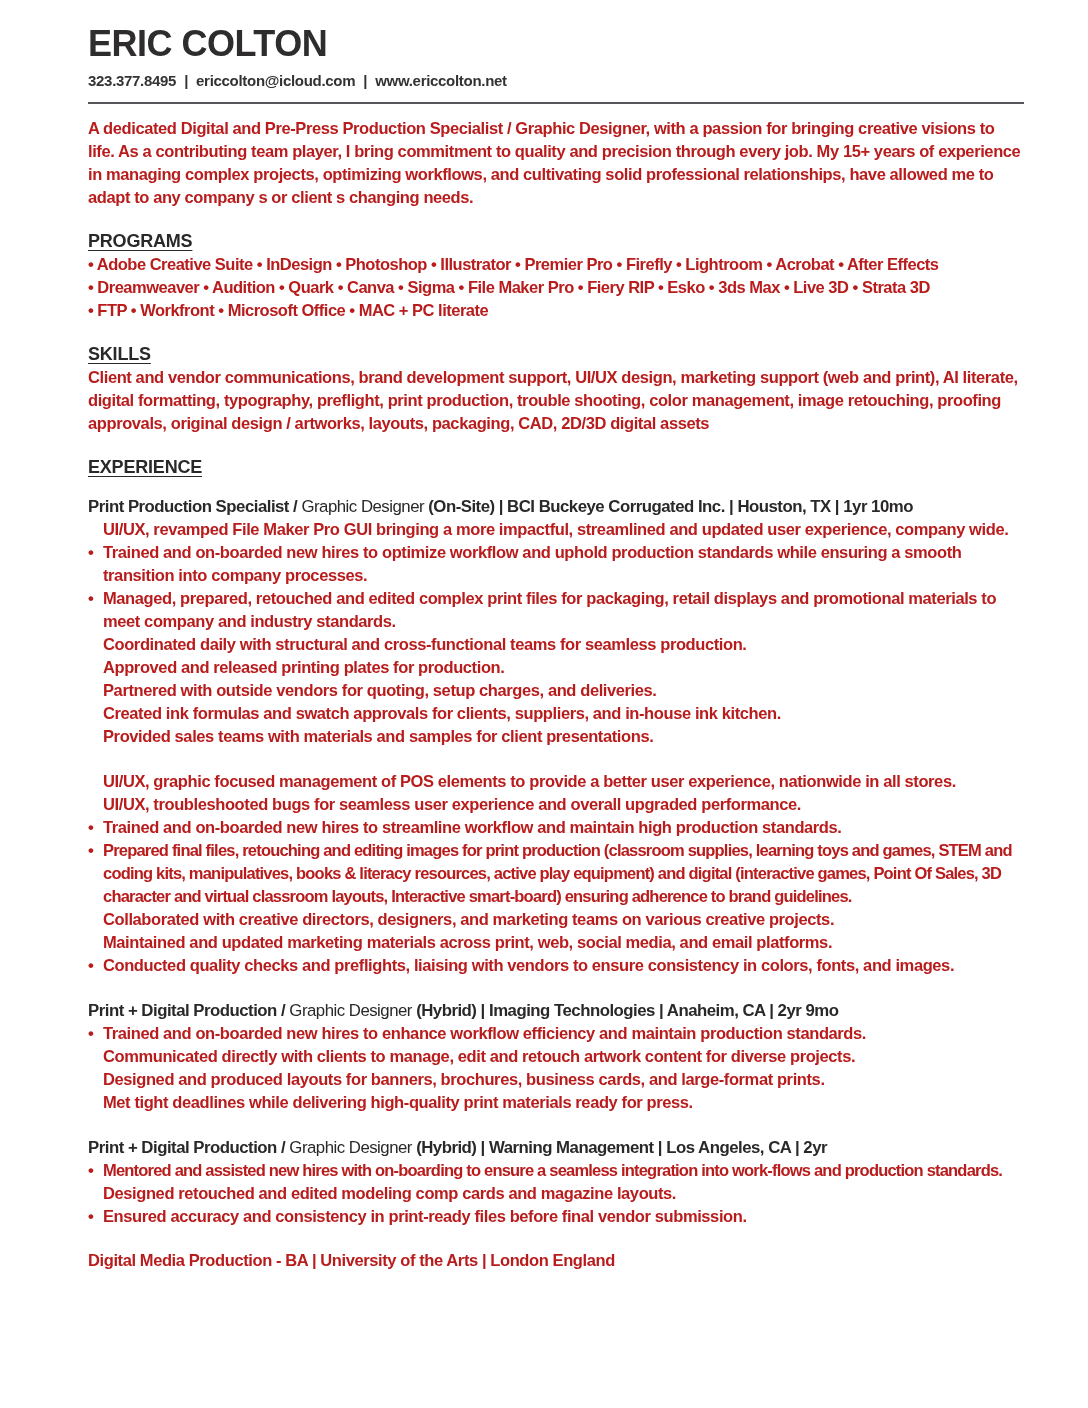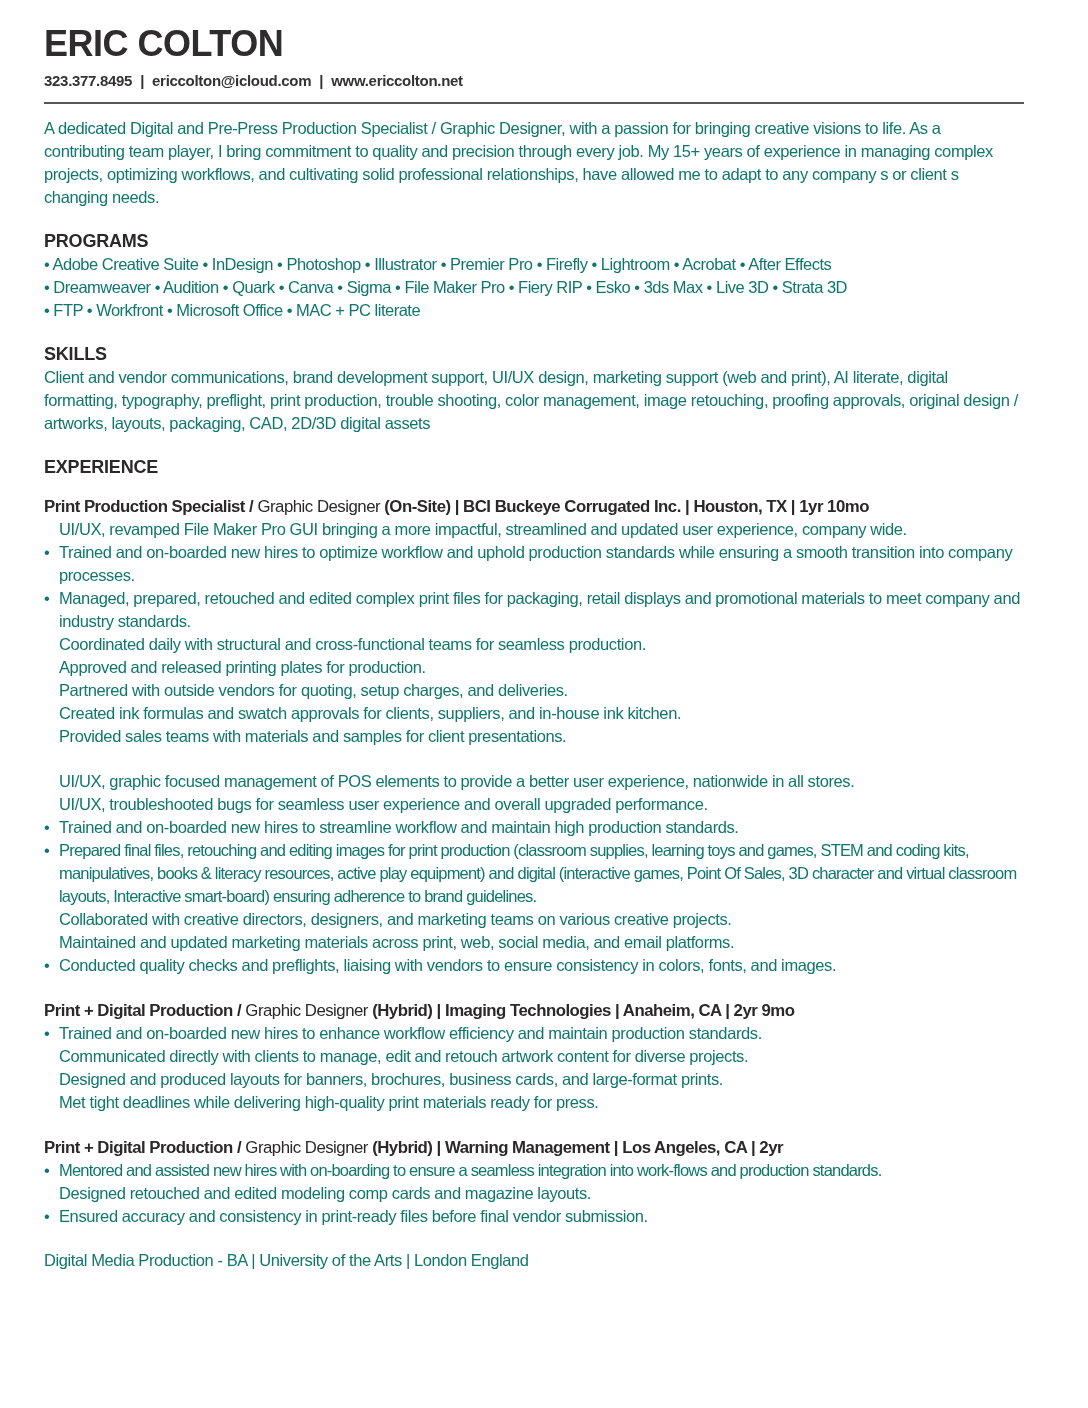--- a/index.html
+++ b/index.html
@@ -2,21 +2,21 @@
 <html><head>
 <meta charset="utf-8">
 <style>
   html, body { margin: 0; padding: 0; background: #ffffff; }
   .page {
     position: relative;
     width: 1088px;
     height: 1408px;
     box-sizing: border-box;
     background: #ffffff;
-    padding: 24px 64px 0 44px;
+    padding: 24px 64px 0 88px;
     overflow: hidden;
     font-family: "Liberation Sans", sans-serif;
     color: #2a2829;
   }
   
   .name {
     margin: 0;
     font-size: 36px;
     line-height: 40px;
     font-weight: 700;
@@ -35,30 +35,32 @@
   .rule {
     border: 0;
     border-top: 2px solid #56575b;
     margin: 7px 0 0 0;
   }
   
   .body {
     font-size: 16.5px;
     line-height: 23px;
     letter-spacing: -0.4px;
-    color: #0f766e;
+    color: #b91c1c;
+    font-weight: bold;
   }
   .summary { margin: 13px 0 0 0; }
   .section { margin-top: 21px; }
   .section-heading {
     margin: 0;
     font-size: 18px;
     line-height: 23px;
     font-weight: 700;
     letter-spacing: -0.2px;
+    text-decoration: underline;
     text-underline-offset: 3px;
   }
   .nowrap { white-space: nowrap; }
   
   .job { margin-top: 22px; }
   .job.first { margin-top: 16px; }
   .job-title {
     font-size: 16.8px;
     line-height: 23px;
     font-weight: 700;

